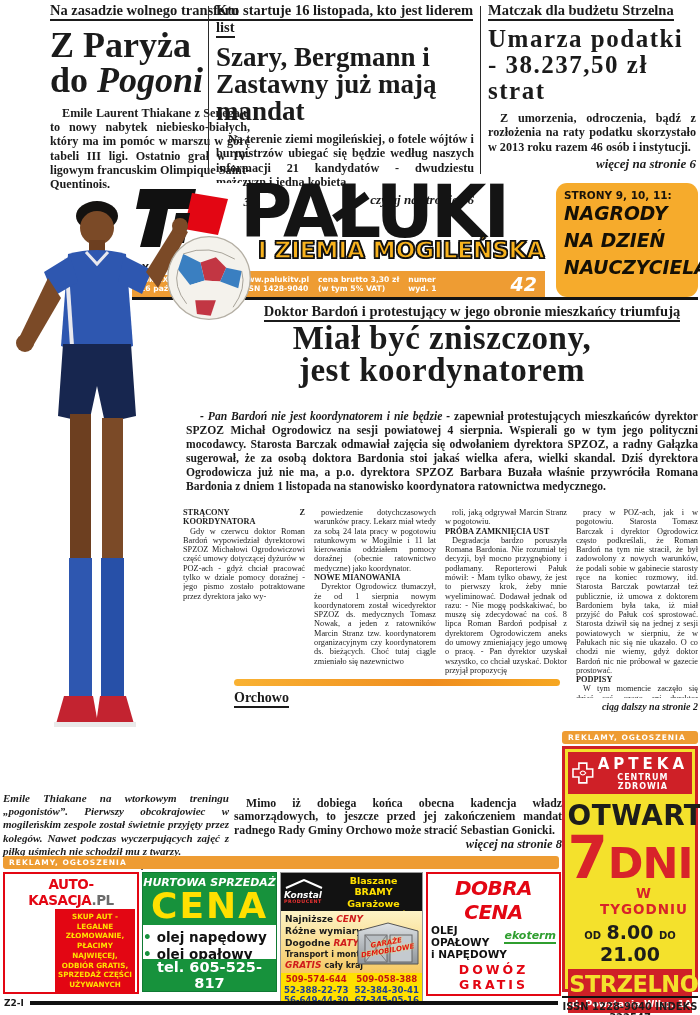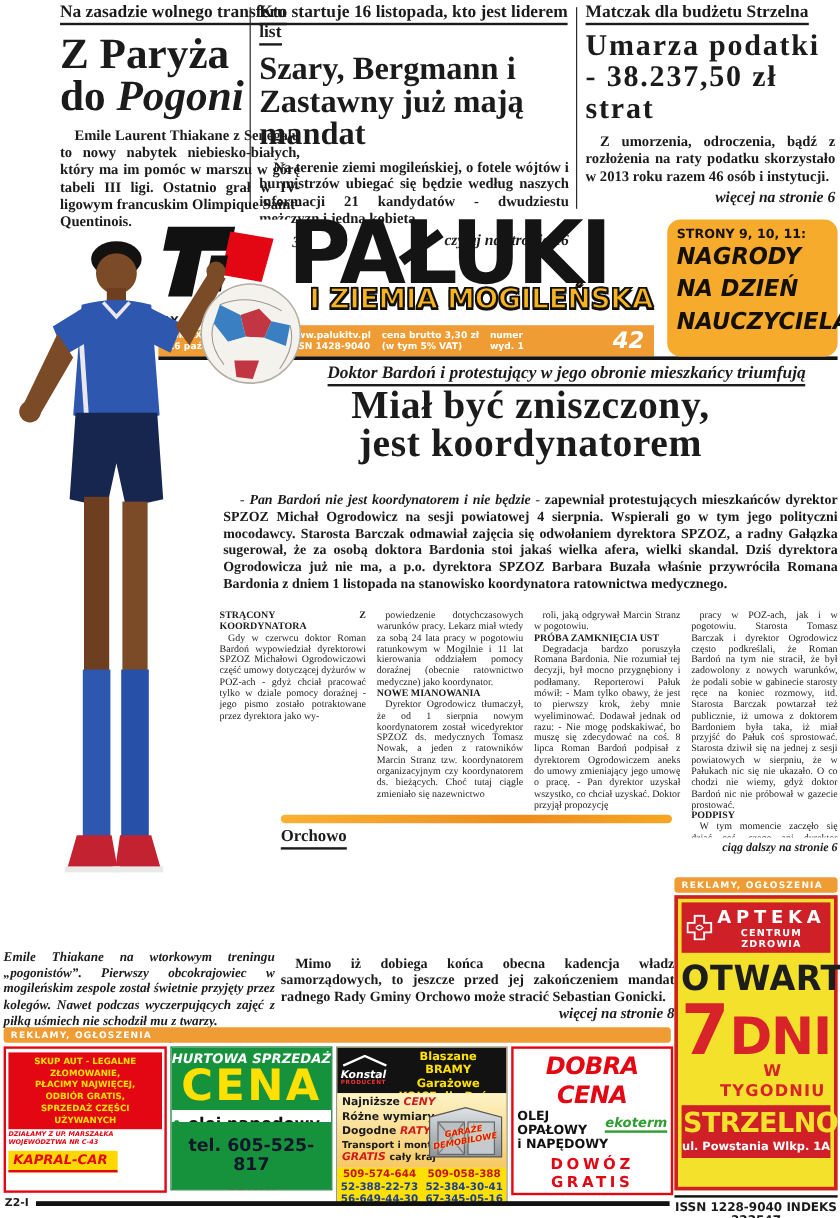--- a/index.html
+++ b/index.html
@@ -46,21 +46,21 @@
   .infobar { position:absolute; left:132px; top:271px; width:413px; height:26px; z-index:0;
              background:#ee9c33; display:flex; align-items:center; gap:9px; padding:0 8px;
              font-family:"DejaVu Sans",sans-serif; color:#fff; }
   .infobar .cell { font-size:7.6px; font-weight:700; line-height:1.25; white-space:nowrap; }
   .infobar .issue { margin-left:auto; font-size:19px; font-weight:800; font-style:italic; }
   .mastrule { position:absolute; left:132px; top:297px; width:566px; height:3px; background:#141414; }
 
   
   .mkicker { position:absolute; left:246px; top:303px; width:452px; text-align:center;
              font-weight:bold; font-size:14.5px; z-index:5; }
-  .mkicker span { border-bottom:2px solid #1b1b1b; padding-bottom:1px;font-style:italic; }
+  .mkicker span { border-bottom:2px solid #1b1b1b; padding-bottom:1px; }
   .mheadline { position:absolute; left:186px; top:323px; width:512px; text-align:center;
                font-weight:bold; font-size:33px; line-height:0.96; letter-spacing:0.5px; }
   .mlead { position:absolute; left:186px; top:410px; width:512px;
            font-weight:bold; font-size:11.6px; line-height:1.2; text-align:justify; text-indent:14px; }
   .col { position:absolute; top:508px; width:122px; height:168px; overflow:hidden;
          font-size:8.3px; line-height:1.12; text-align:justify; }
   .c1 { left:183px; } .c2 { left:314px; } .c3 { left:445px; }
   .c4 { left:576px; height:190px; }
   .col p { text-indent:7px; }
   .subhead { font-weight:bold; font-size:8.3px; }
@@ -89,35 +89,35 @@
              letter-spacing:1px; padding:2px 6px 0; }
   .al-left  { left:3px;  top:856px; width:556px; height:13px; }
   .al-right { left:562px; top:731px; width:136px; height:13px; }
 
   .ad { position:absolute; top:872px; font-family:"DejaVu Sans",sans-serif; overflow:hidden; }
 
   .ad1 { left:3px; width:136px; height:122px; background:#fff; border:2px solid #e30613; padding:2px; }
   .ad1 .ttl { text-align:center; font-size:13.5px; font-weight:800; color:#e30613; letter-spacing:-0.5px; }
   .ad1 .ttl .pl { color:#6b6b6b; }
   .ad1 .redbox { background:#e30613; color:#ffe000; font-weight:800; font-size:7.2px;
-                 line-height:1.35; text-align:center; padding:3px 1px; margin-top:1px; }
+                 line-height:1.35; text-align:center; padding:3px 1px; margin-top:1px;margin-left:48px; }
   .ad1 .lic { color:#e30613; font-style:italic; font-weight:700; font-size:5.4px; margin-top:2px; }
   .ad1 .kapral { background:#ffd800; display:inline-block; padding:1px 8px 2px 4px; margin-top:1px;
                  color:#e30613; font-weight:900; font-style:italic; font-size:11px;
                  border-bottom:2px solid #e30613; }
 
   .ad2 { left:142px; width:135px; height:120px; background:#fff; border:1px solid #0f7a33; }
   .ad2 .top { background:#17923c; text-align:center; padding:3px 0 2px; }
   .ad2 .hs { color:#fff; font-weight:800; font-style:italic; font-size:11px; }
   .ad2 .paliw { color:#ffe000; font-weight:900; font-size:36px; line-height:0.95; letter-spacing:2px; }
   .ad2 .item { font-weight:800; font-size:13.5px; color:#111; text-align:left; line-height:1.25; }
   .ad2 .item::before { content:"•"; color:#17923c; margin-right:5px; }
   .ad2 .promo2 { color:#e3000f; font-weight:900; font-size:12.5px; text-align:center; margin-top:2px; }
-  .ad2 .bot { background:#17923c; color:#0f172a; font-weight:800; font-size:14.5px;
-              text-align:center; padding:12px 0; position:absolute; bottom:0; left:0; right:0; }
+  .ad2 .bot { background:#17923c; color:#ffffff; font-weight:800; font-size:14.5px;
+              text-align:center; padding:0 0; position:absolute; bottom:0; left:0; right:0; }
 
   .ad3 { left:280px; width:143px; height:132px; border:1px solid #999; background:#f9e08a; }
   .ad3 .hdr { background:#121212; display:flex; align-items:center; padding:2px 3px; height:38px; }
   .ad3 .klogo { width:44px; color:#fff; font-size:9px; font-weight:700; font-style:italic; line-height:1; }
   .ad3 .klogo .prod { color:#e33; font-size:4.8px; font-style:normal; letter-spacing:0.5px; }
   .ad3 .hlines { flex:1; color:#ffe000; font-weight:800; font-size:9.5px; line-height:1.2; text-align:center; }
   .ad3 .mid { position:relative; height:62px; padding:3px 4px;
               background:linear-gradient(180deg,#fdf3c6,#f6c963); }
   .ad3 .feat { font-size:9px; font-weight:800; color:#1a1a1a; line-height:1.32; }
   .ad3 .feat .red { color:#d01b1b; font-style:italic; font-weight:900; }
@@ -293,38 +293,39 @@
   <div class="col c3">
     <p>roli, jaką odgrywał Marcin Stranz w pogotowiu.</p>
     <div class="subhead">PRÓBA ZAMKNIĘCIA UST</div>
     <p>Degradacja bardzo poruszyła Romana Bardonia. Nie rozumiał tej decyzji, był mocno przygnębiony i podłamany. Reporterowi Pałuk mówił: - Mam tylko obawy, że jest to pierwszy krok, żeby mnie wyeliminować. Dodawał jednak od razu: - Nie mogę podskakiwać, bo muszę się zdecydować na coś. 8 lipca Roman Bardoń podpisał z dyrektorem Ogrodowiczem aneks do umowy zmieniający jego umowę o pracę. - Pan dyrektor uzyskał wszystko, co chciał uzyskać. Doktor przyjął propozycję</p>
   </div>
   <div class="col c4">
     <p>pracy w POZ-ach, jak i w pogotowiu. Starosta Tomasz Barczak i dyrektor Ogrodowicz często podkreślali, że Roman Bardoń na tym nie stracił, że był zadowolony z nowych warunków, że podali sobie w gabinecie starosty ręce na koniec rozmowy, itd. Starosta Barczak powtarzał też publicznie, iż umowa z doktorem Bardoniem była taka, iż miał przyjść do Pałuk coś sprostować. Starosta dziwił się na jednej z sesji powiatowych w sierpniu, że w Pałukach nic się nie ukazało. O co chodzi nie wiemy, gdyż doktor Bardoń nic nie próbował w gazecie prostować.</p>
     <div class="subhead">PODPISY</div>
     <p>W tym momencie zaczęło się dziać coś, czego ani dyrektor SPZOZ, ani PSL rządzący powiatem nie przewidzieli. Odwołanie doktora Bardonia z funkcji koordynatora wywołało w społeczeństwie protesty nieoglądane w Mogilnie od wielu lat.</p>
   </div>
-  <div class="continued">ciąg dalszy na stronie 6</div>
+  <div class="continued">ciąg dalszy na stronie 2</div>
 
   <div class="divider"></div>
   <div class="okicker"><span>Orchowo</span></div>
   <div class="obody">
     <span>Mimo iż dobiega końca obecna kadencja władz samorządowych, to jeszcze przed jej zakończeniem mandat radnego Rady Gminy Orchowo może stracić Sebastian Gonicki.</span>
     <div class="omore">więcej na stronie 8</div>
   </div>
 
   <div class="caption">
     <span>Emile Thiakane na wtorkowym treningu „pogonistów”. Pierwszy obcokrajowiec w mogileńskim zespole został świetnie przyjęty przez kolegów. Nawet podczas wyczerpujących zajęć z piłką uśmiech nie schodził mu z twarzy.</span>
     <div class="credit">fot. Damian Stawski</div>
   </div>
 
   <div class="adlabel al-left">REKLAMY, OGŁOSZENIA</div>
   <div class="adlabel al-right">REKLAMY, OGŁOSZENIA</div>
 
   <div class="ad ad1">
+    <div class="ttl"><span>AUTO-KASACJA</span><span class="pl">.PL</span></div>
     <div class="redbox">
       <div>SKUP AUT - LEGALNE ZŁOMOWANIE,</div>
       <div>PŁACIMY NAJWIĘCEJ,</div>
       <div>ODBIÓR GRATIS,</div>
       <div>SPRZEDAŻ CZĘŚCI UŻYWANYCH</div>
     </div>
     <div class="lic">DZIAŁAMY Z UP. MARSZAŁKA WOJEWÓDZTWA NR C-43</div>
     <div class="kapral">KAPRAL-CAR</div>
     
   </div>
@@ -411,20 +412,26 @@
         <path d="M8 11 q3 -4 6 0 q-3 4 -6 0" fill="none" stroke="#fff" stroke-width="1.2"></path>
       </svg>
       <div class="hname">
         <div class="aname">APTEKA</div>
         <div class="asub">CENTRUM ZDROWIA</div>
       </div>
     </div>
     <div class="otw">OTWARTE</div>
     <div class="dni"><span class="n7">7</span><span class="dn">DNI</span></div>
     <div class="week">W TYGODNIU</div>
+    <div class="hours">
+      <span class="sm">OD</span>
+      <span class="bg">8.00</span>
+      <span class="sm">DO</span>
+      <span class="bg">21.00</span>
+    </div>
     <div class="foot">
       <div class="city">STRZELNO</div>
       <div class="addr">ul. Powstania Wlkp. 1A</div>
     </div>
   </div>
 
   <div class="z2">Z2-I</div>
   <div class="footrule"></div>
   <div class="issn">ISSN 1228-9040 INDEKS 322547</div>
 

